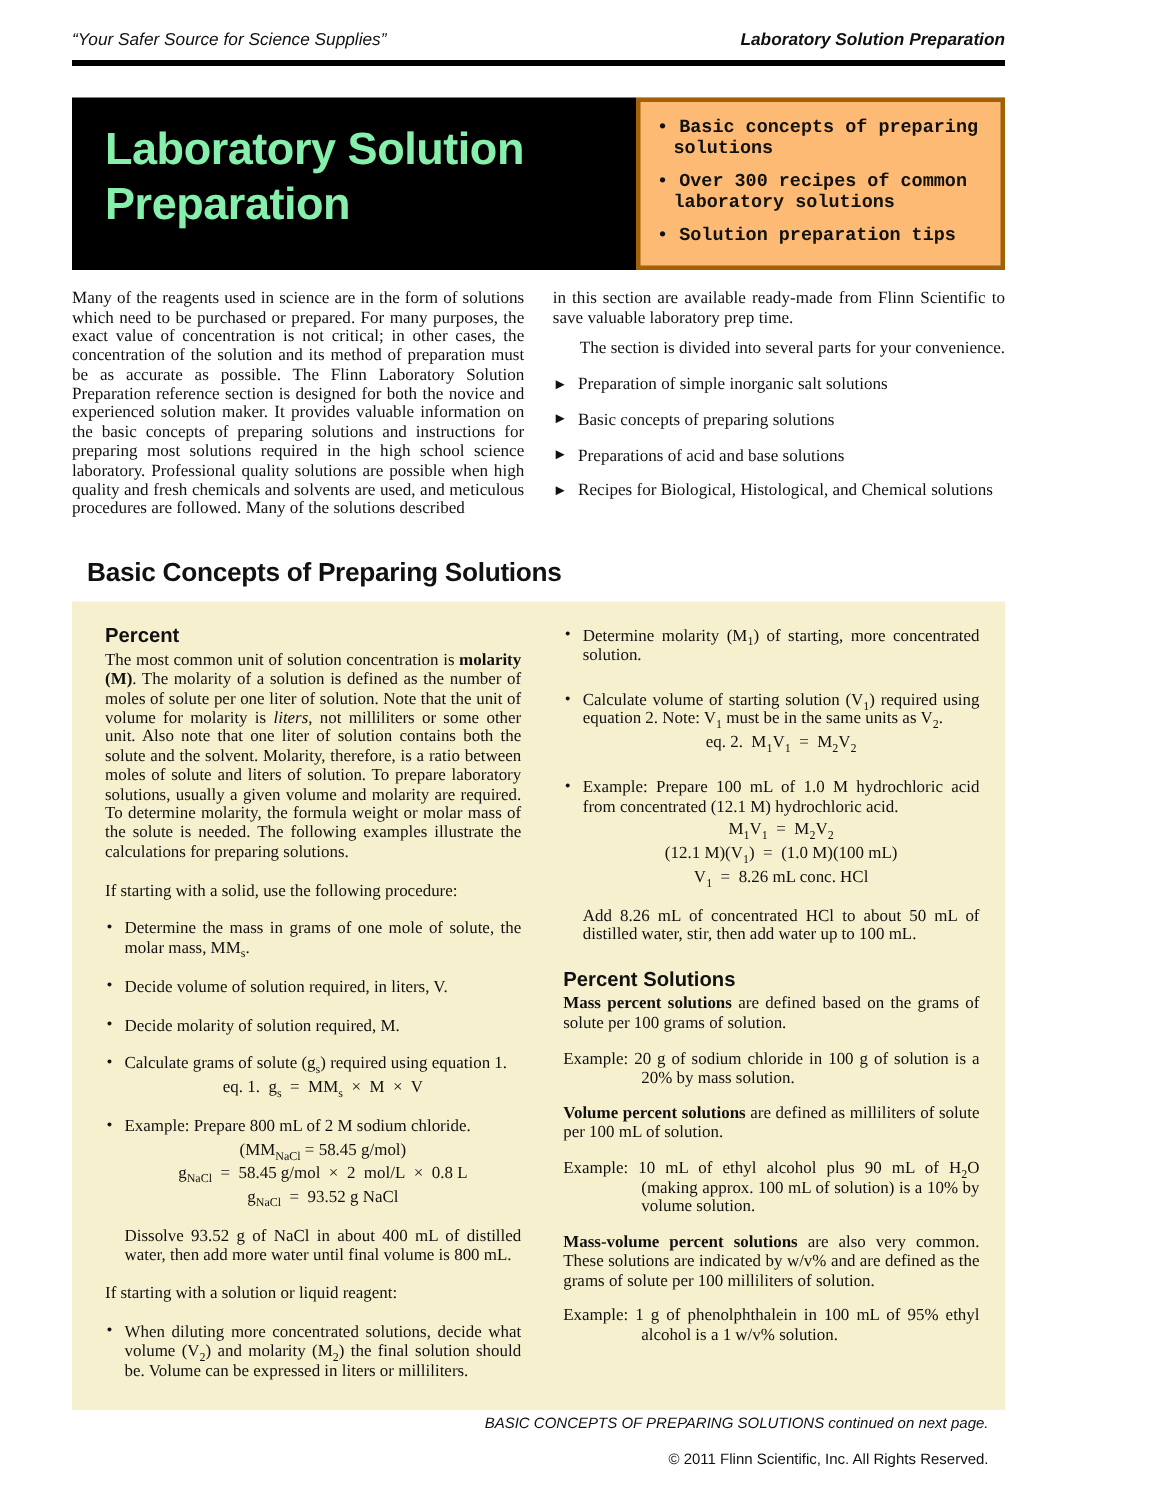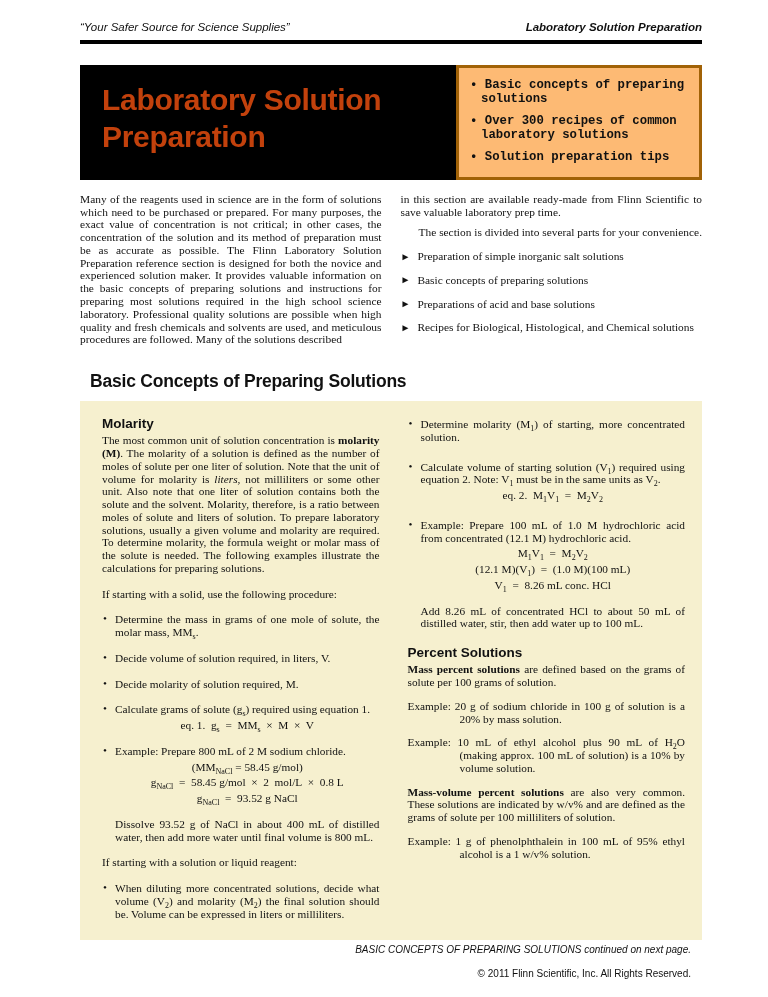--- a/index.html
+++ b/index.html
@@ -1,28 +1,28 @@
 <!DOCTYPE html>
 <html><head>
 <meta charset="utf-8">
 <style>
   * { margin:0; padding:0; box-sizing:border-box; }
   html,body { background:#ffffff; }
   body { width:768px; height:997px; overflow:hidden; font-family:"Liberation Serif", serif; color:#111; }
-  .page { width:692px; height:997px; padding:21px 22px 0 48px; position:relative;margin-left:32px; }
+  .page { width:692px; height:997px; padding:21px 22px 0 48px; position:relative; }
 
   
   .running-head { display:flex; justify-content:space-between; align-items:flex-end;
     font-family:"Liberation Sans", sans-serif; font-size:11.5px; font-style:italic; }
   .running-head .doc-title { font-weight:bold; }
   .head-rule { height:4px; background:#000; margin-top:7px; }
 
   
   .banner { display:flex; margin-top:21px; }
-  .banner-black { flex:1; background:#000; color:#c2410c; padding:17px 10px 16px 22px; }
+  .banner-black { flex:1; background:#000; color:#86efac; padding:17px 10px 16px 22px; }
   .banner-black h1 { font-family:"Liberation Sans", sans-serif; font-weight:bold;
     font-size:30px; line-height:1.23; letter-spacing:-0.3px; }
   .highlights { width:246px; background:#fdba74; border:3px solid #a16207;
     padding:10px 8px 6px 11px; font-family:Liberation Mono, monospace; }
   .highlights .hl-item { font-size:12.3px; font-weight:bold; line-height:1.17;
     padding-left:11px; text-indent:-11px; margin-bottom:7px; }
 
   
   .intro { display:flex; gap:19px; margin-top:13px; font-size:11.4px; line-height:1.12; }
   .intro .col { flex:1; }
@@ -95,21 +95,21 @@
       <div class="part-item"><span class="arrow">►</span><span>Preparations of acid and base solutions</span></div>
       <div class="part-item"><span class="arrow">►</span><span>Recipes for Biological, Histological, and Chemical solutions</span></div>
     </div>
   </div>
 
   <h2 class="section-heading">Basic Concepts of Preparing Solutions</h2>
 
   <div class="panel">
 
     <div class="col">
-      <h3>Molarity</h3>
+      <h3>Percent</h3>
       <p class="body">The most common unit of solution concentration is <b>molarity (M)</b>. The molarity of a solution is defined as the number of moles of solute per one liter of solution. Note that the unit of volume for molarity is <i>liters</i>, not milliliters or some other unit. Also note that one liter of solution contains both the solute and the solvent. Molarity, therefore, is a ratio between moles of solute and liters of solution. To prepare laboratory solutions, usually a given volume and molarity are required. To determine molarity, the formula weight or molar mass of the solute is needed. The following examples illustrate the calculations for preparing solutions.</p>
       <p class="lead">If starting with a solid, use the following procedure:</p>
 
       <div class="step">
         <span class="step-bullet">•</span>
         <div class="step-text">Determine the mass in grams of one mole of solute, the molar mass, MM<sub>s</sub>.</div>
       </div>
       <div class="step">
         <span class="step-bullet">•</span>
         <div class="step-text">Decide volume of solution required, in liters, V.</div>
@@ -156,20 +156,21 @@
         <div class="eq">M<sub>1</sub>V<sub>1</sub>&nbsp;&nbsp;=&nbsp;&nbsp;M<sub>2</sub>V<sub>2</sub></div>
         <div class="eq">(12.1 M)(V<sub>1</sub>)&nbsp;&nbsp;=&nbsp;&nbsp;(1.0 M)(100 mL)</div>
         <div class="eq">V<sub>1</sub>&nbsp;&nbsp;=&nbsp;&nbsp;8.26 mL conc. HCl</div>
       </div>
 
       <p class="note">Add 8.26 mL of concentrated HCl to about 50 mL of distilled water, stir, then add water up to 100 mL.</p>
 
       <h3 class="pct-head">Percent Solutions</h3>
       <p class="body"><b>Mass percent solutions</b> are defined based on the grams of solute per 100 grams of solution.</p>
       <p class="example">Example: 20 g of sodium chloride in 100 g of solution is a 20% by mass solution.</p>
+      <p class="para"><b>Volume percent solutions</b> are defined as milliliters of solute per 100 mL of solution.</p>
       <p class="example">Example: 10 mL of ethyl alcohol plus 90 mL of H<sub>2</sub>O (making approx. 100 mL of solution) is a 10% by volume solution.</p>
       <p class="para"><b>Mass-volume percent solutions</b> are also very common. These solutions are indicated by w/v% and are defined as the grams of solute per 100 milliliters of solution.</p>
       <p class="example">Example: 1 g of phenolphthalein in 100 mL of 95% ethyl alcohol is a 1 w/v% solution.</p>
     </div>
   </div>
 
   <div class="footer">
     <div class="continued">BASIC CONCEPTS OF PREPARING SOLUTIONS continued on next page.</div>
     <div class="copyright">© 2011 Flinn Scientific, Inc. All Rights Reserved.</div>
   </div>

